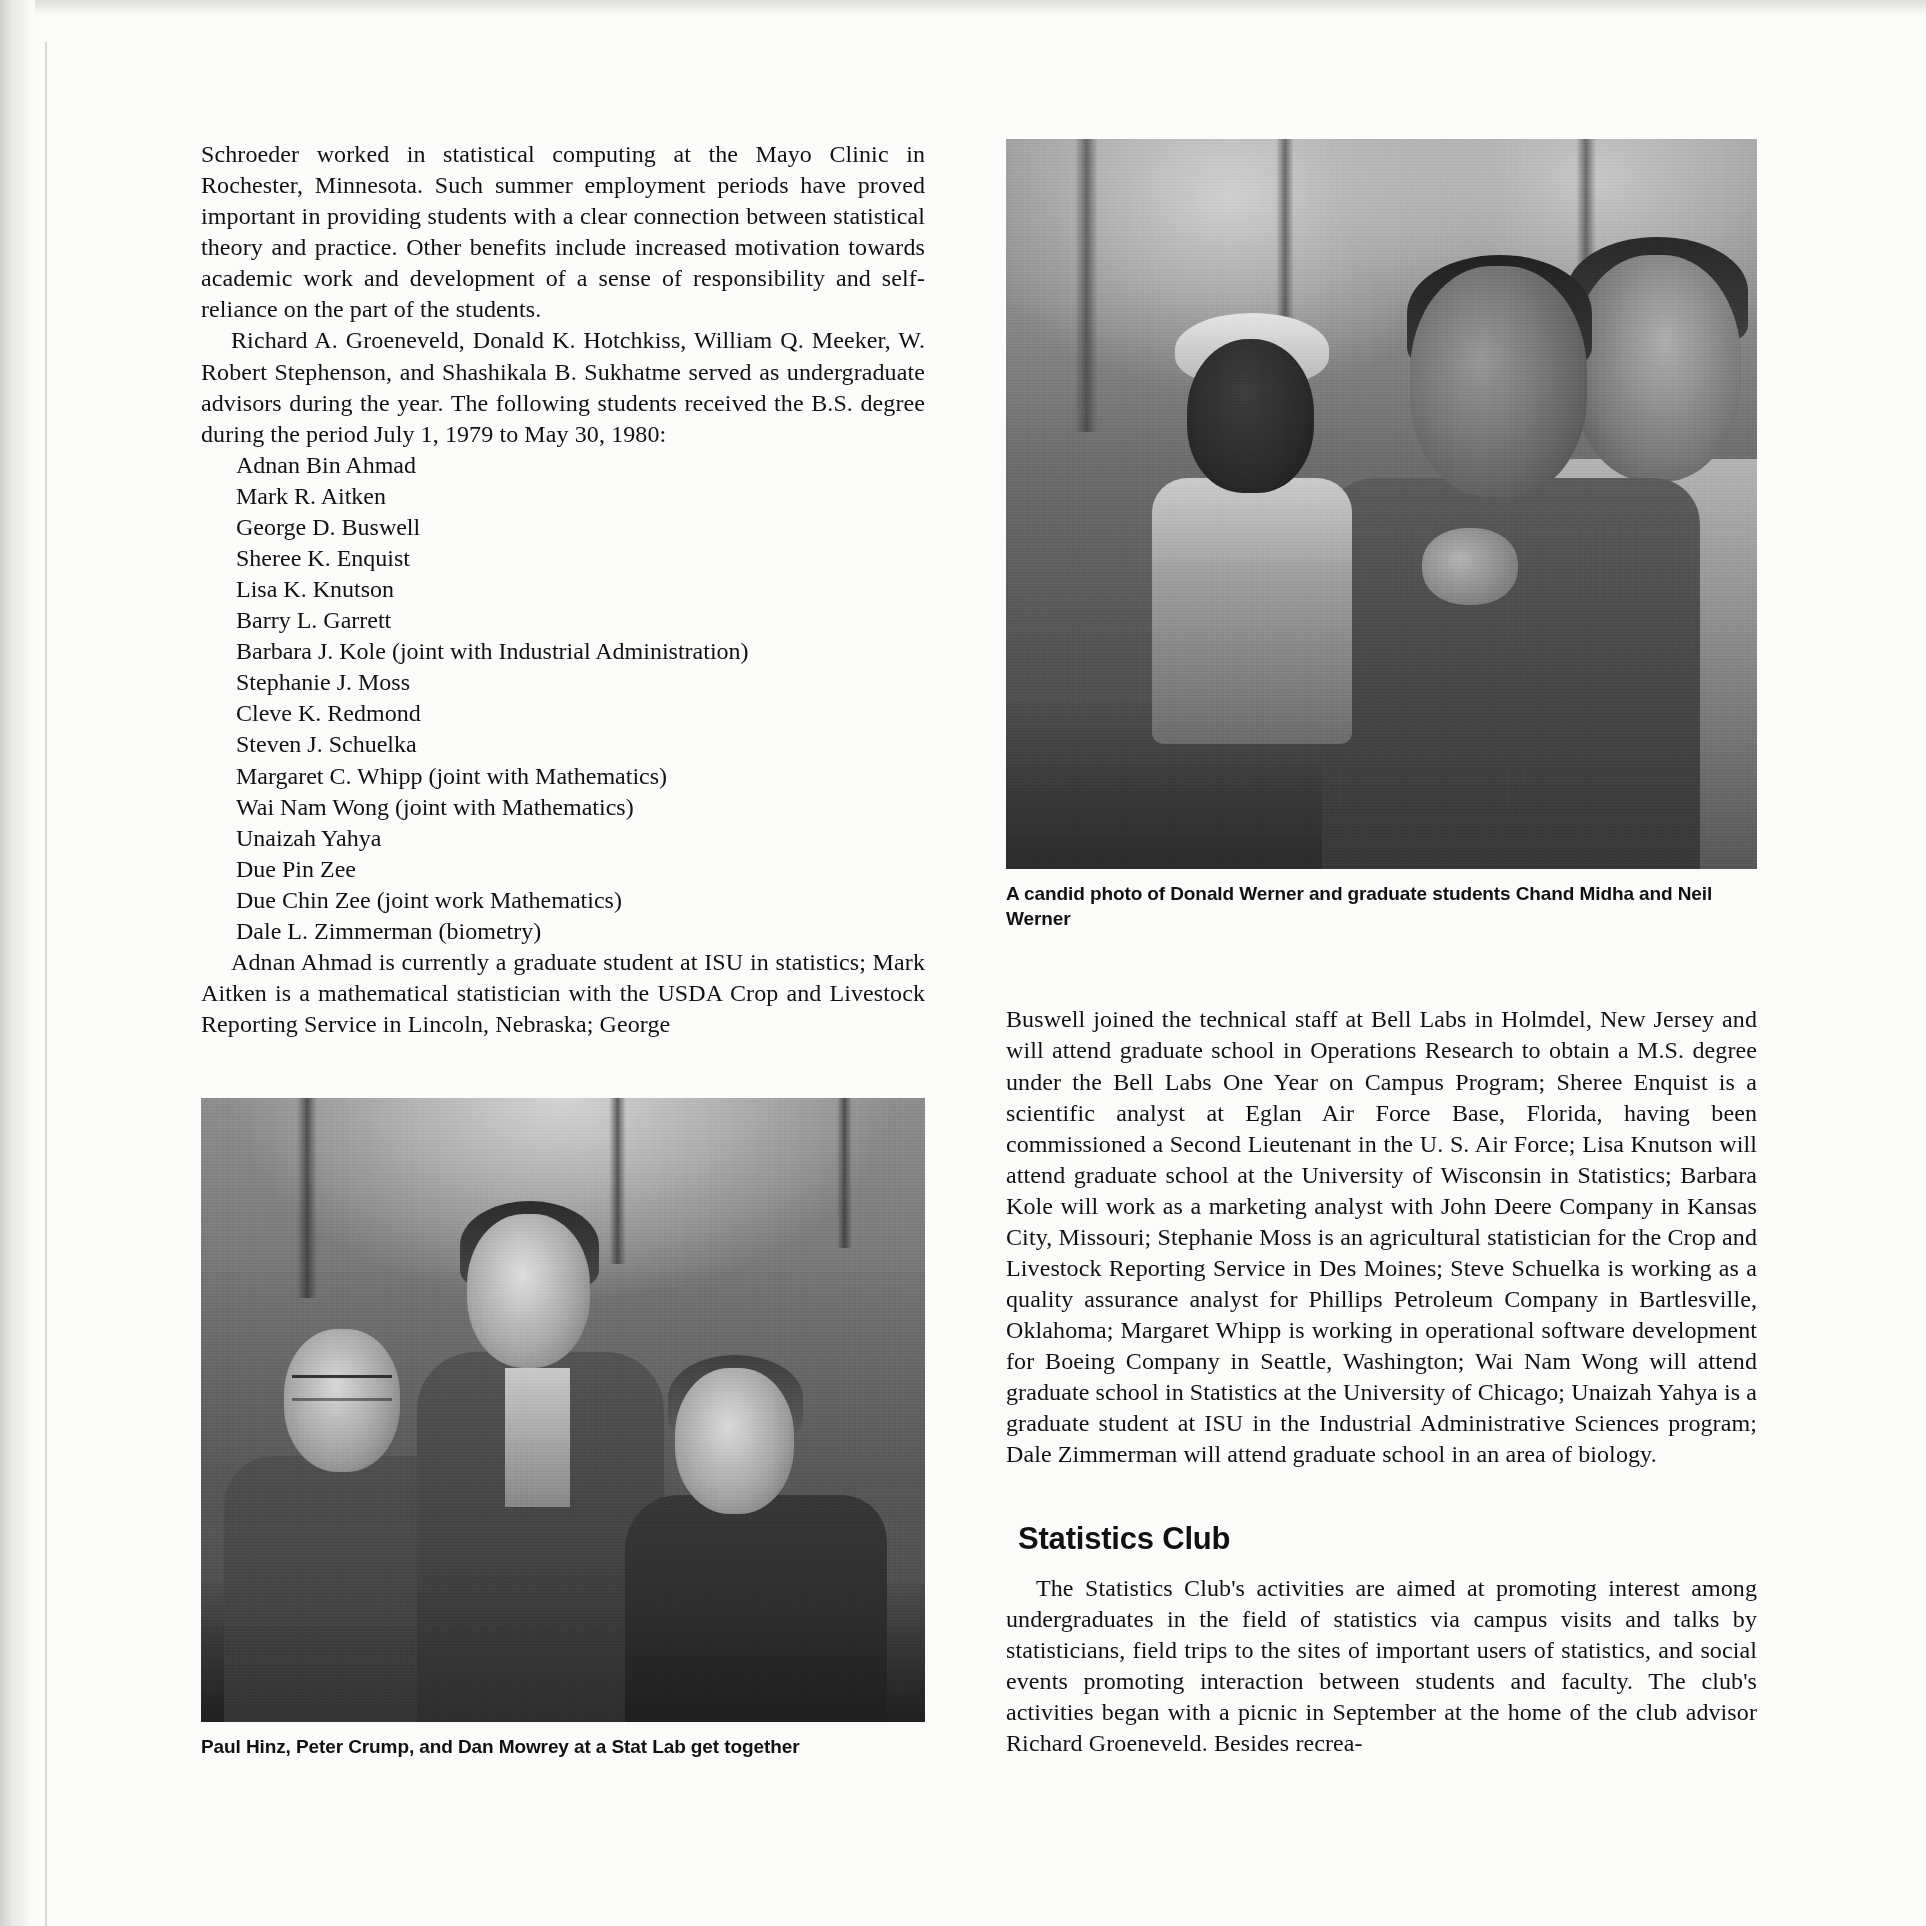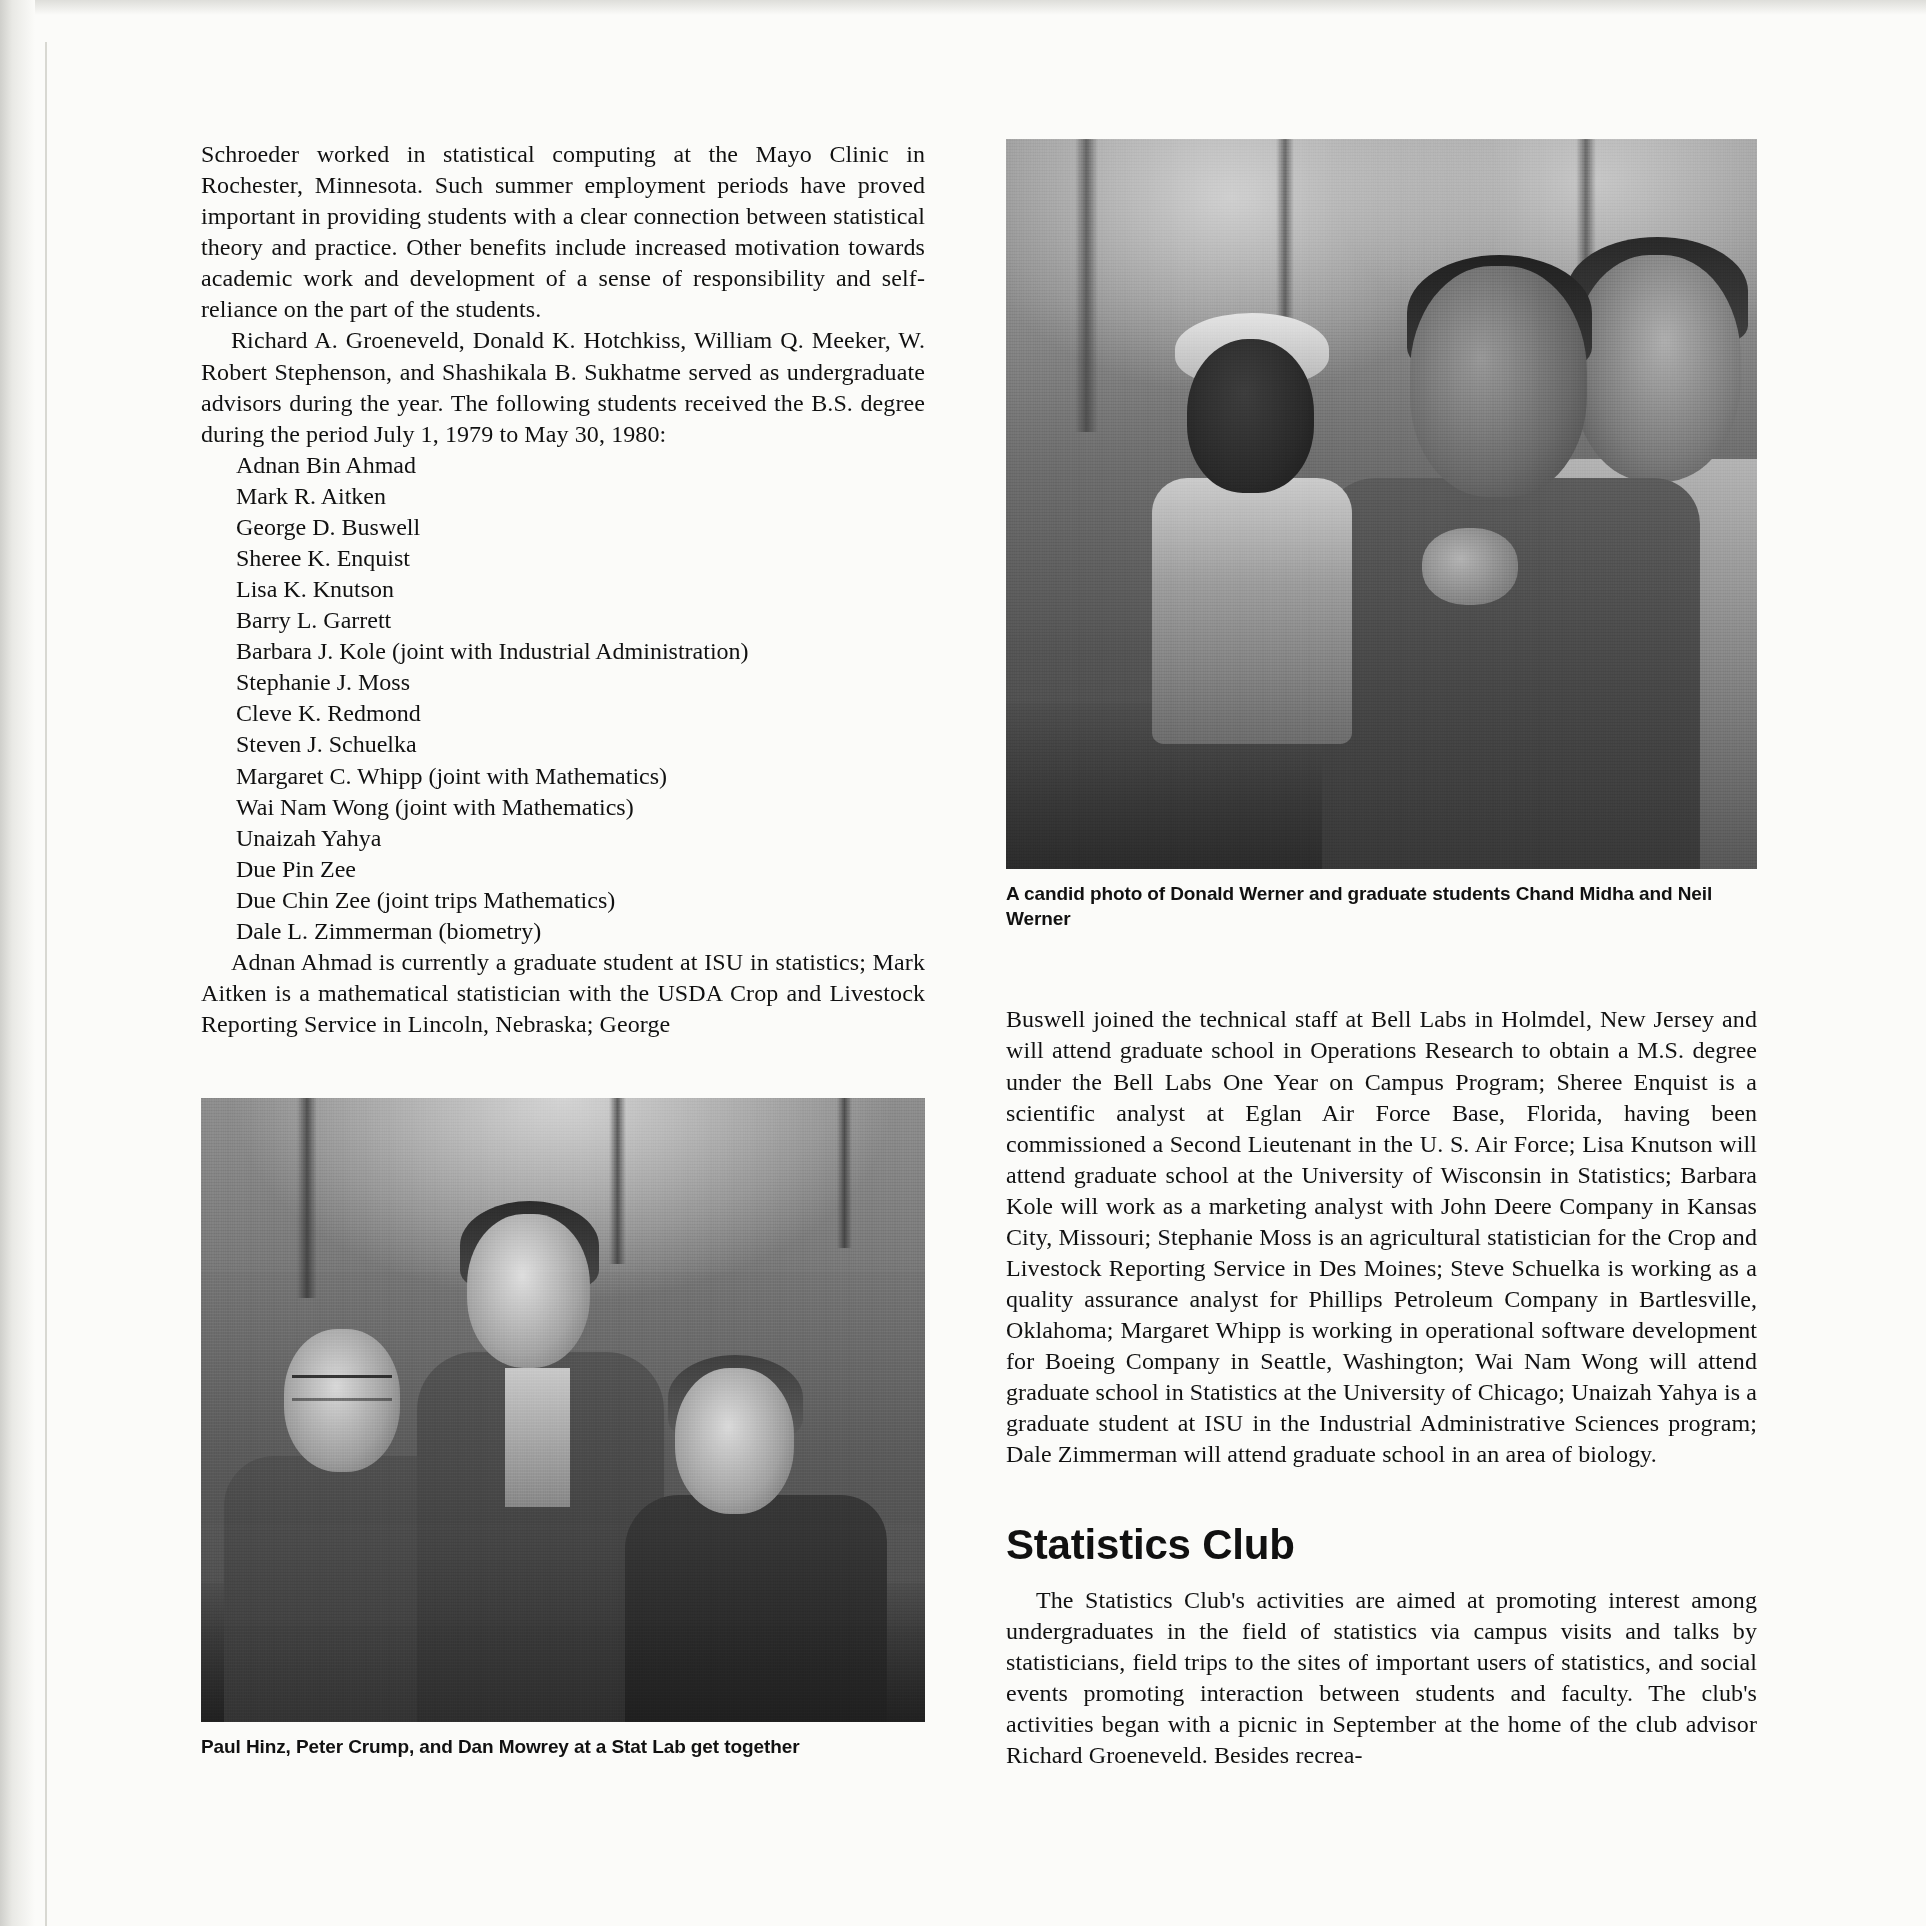--- a/index.html
+++ b/index.html
@@ -100,23 +100,23 @@
     font-size: 19px;
     font-weight: bold;
     line-height: 1.30;
     color: #111;
     margin-top: 13px;
     letter-spacing: -0.1px;
   }
 
   h2.section-head {
     font-family: "Liberation Sans", sans-serif;
-    font-size: 42px;
+    font-size: 31px;
     font-weight: bold;
-    margin: 0;
+    margin: 12px;
     letter-spacing: -0.2px;
   }
 
   
   #photo-werner {
     width: 751px;
     height: 730px;
     background:
       radial-gradient(ellipse 60% 45% at 30% 8%, rgba(255,255,255,0.55), rgba(255,255,255,0) 60%),
       radial-gradient(ellipse 55% 40% at 78% 6%, rgba(245,245,245,0.5), rgba(0,0,0,0) 62%),
@@ -344,21 +344,21 @@
         <li>Lisa K. Knutson</li>
         <li>Barry L. Garrett</li>
         <li>Barbara J. Kole (joint with Industrial Administration)</li>
         <li>Stephanie J. Moss</li>
         <li>Cleve K. Redmond</li>
         <li>Steven J. Schuelka</li>
         <li>Margaret C. Whipp (joint with Mathematics)</li>
         <li>Wai Nam Wong (joint with Mathematics)</li>
         <li>Unaizah Yahya</li>
         <li>Due Pin Zee</li>
-        <li>Due Chin Zee (joint trips Mathematics)</li>
+        <li>Due Chin Zee (joint work Mathematics)</li>
         <li>Dale L. Zimmerman (biometry)</li>
       </ul>
 
       <p class="indent">Adnan Ahmad is currently a graduate student at ISU in statistics; Mark Aitken is a mathematical statistician with the USDA Crop and Livestock Reporting Service in Lincoln, Nebraska; George</p>
 
       <div class="figure" style="margin-top:58px">
         <div class="photo" id="photo-statlab">
           <div class="bg-tree t1"></div>
           <div class="bg-tree t2"></div>
           <div class="bg-tree t3"></div>

